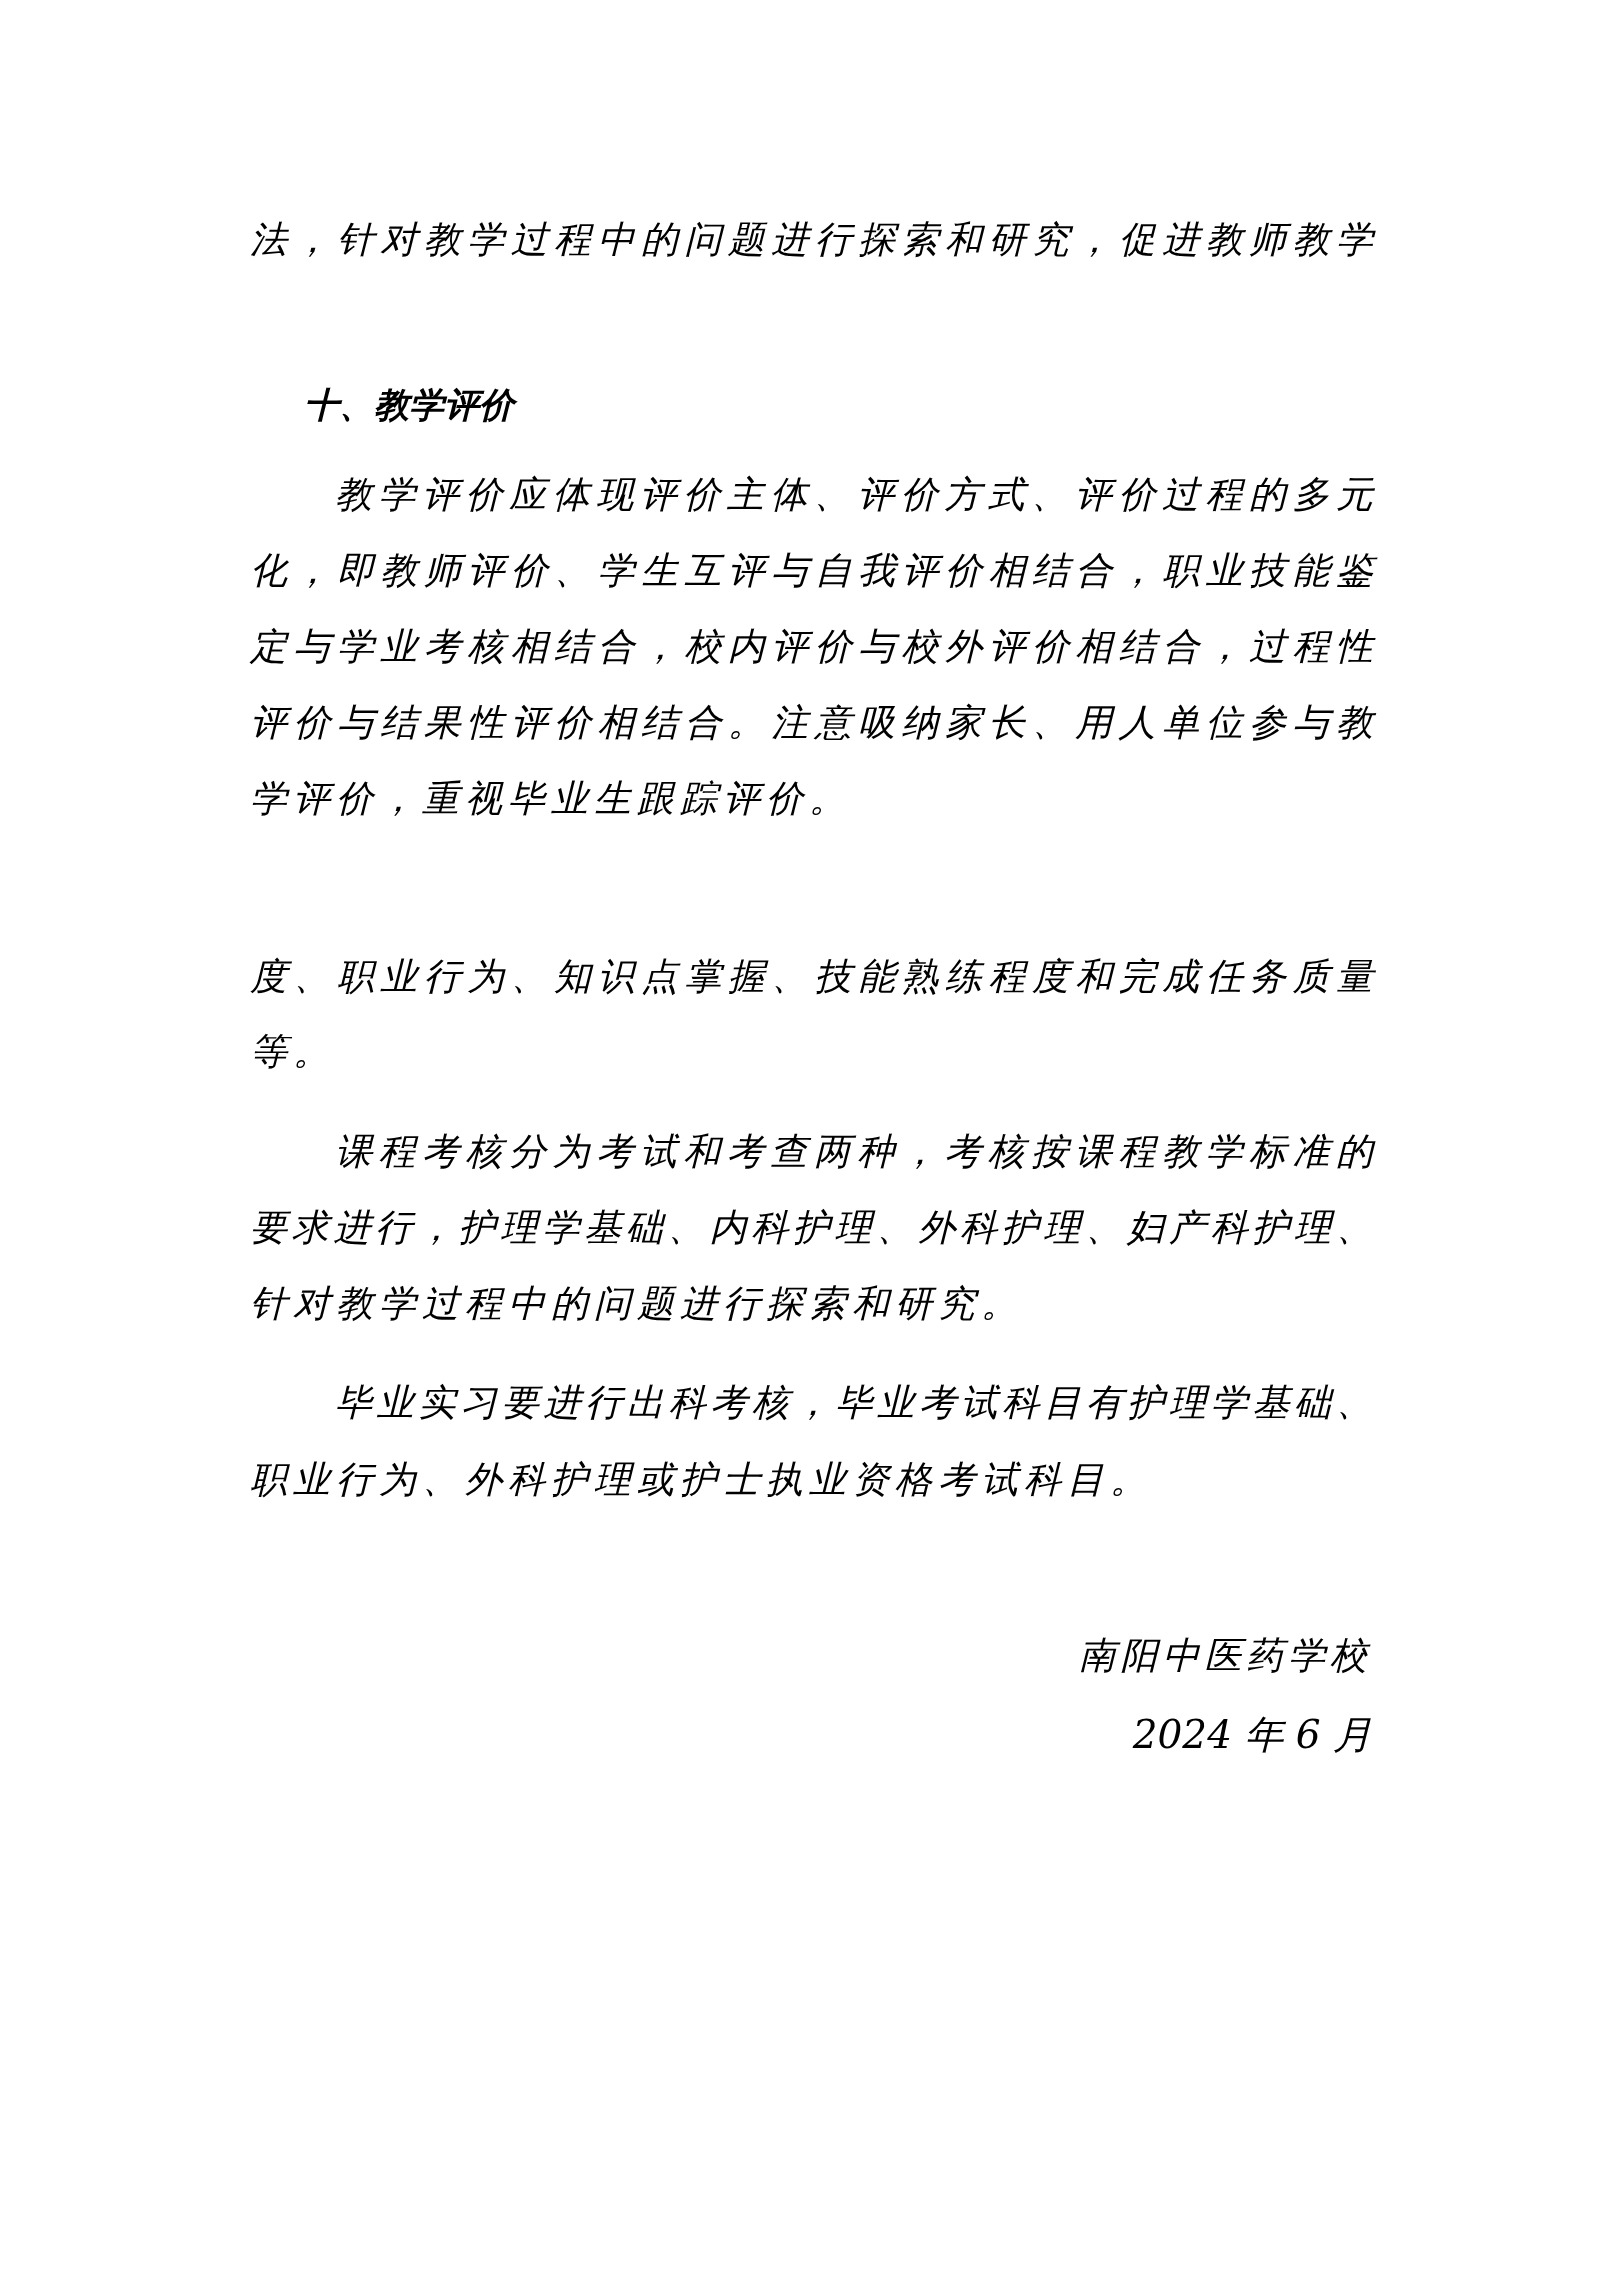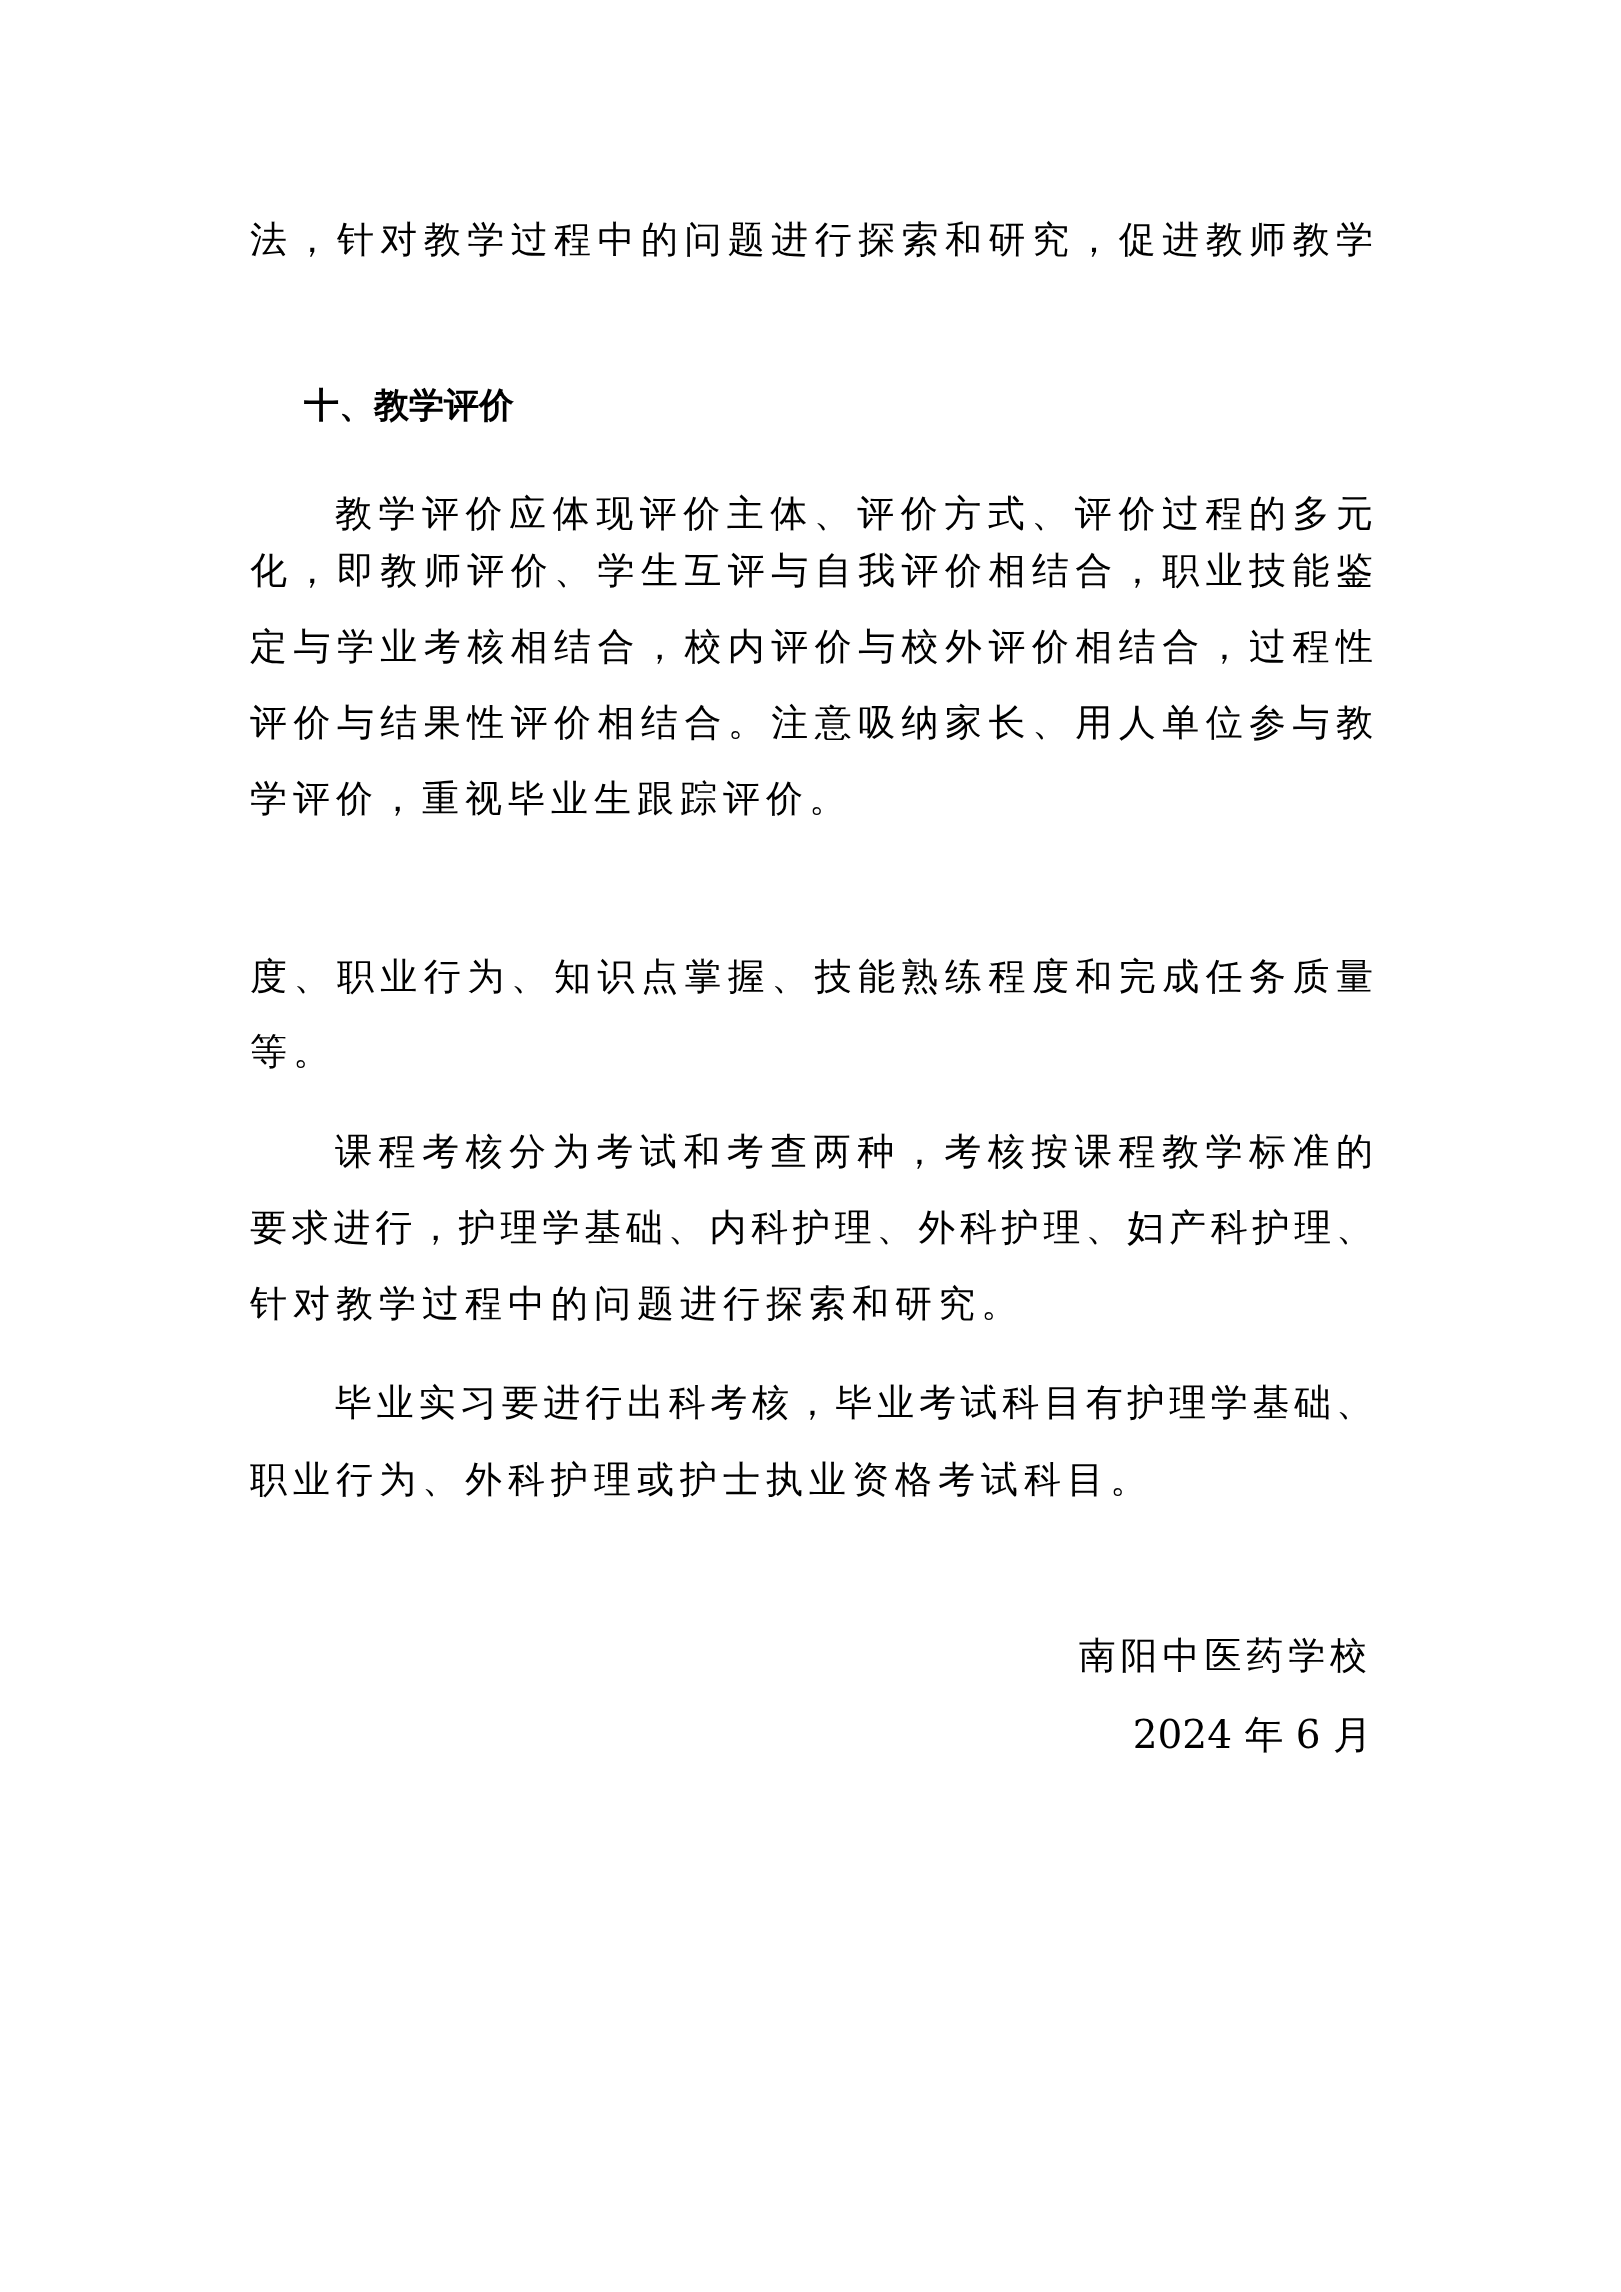--- a/index.html
+++ b/index.html
@@ -14,20 +14,21 @@
     overflow: hidden;
     color: #000000;
     font-family: "DejaVu Serif", "Liberation Serif", serif;
   }
   .page {
     position: absolute;
     left: 0; top: 0;
     width: 1621px;
     height: 2293px;
     background: #ffffff;
+    font-style: italic;
   }
   .line {
     position: absolute;
     left: 250px;
     width: 1123px;
     height: 51px;
     line-height: 51px;
     font-size: 37px;
     white-space: nowrap;
     text-align: justify;
@@ -73,21 +74,21 @@
 </style>
 </head>
 <body>
 
 <div class="page">
 
   <div class="line" style="top:214px;">法，针对教学过程中的问题进行探索和研究，促进教师教学</div>
 
   <div class="heading">十、教学评价</div>
 
-  <div class="line indent" style="top:488px;">教学评价应体现评价主体、评价方式、评价过程的多元</div>
+  <div class="line indent" style="top:469px;">教学评价应体现评价主体、评价方式、评价过程的多元</div>
   <div class="line" style="top:545px;">化，即教师评价、学生互评与自我评价相结合，职业技能鉴</div>
   <div class="line" style="top:621px;">定与学业考核相结合，校内评价与校外评价相结合，过程性</div>
   <div class="line" style="top:697px;">评价与结果性评价相结合。注意吸纳家长、用人单位参与教</div>
   <div class="line last" style="top:773px;">学评价，重视毕业生跟踪评价。</div>
 
   <div class="line" style="top:951px;">度、职业行为、知识点掌握、技能熟练程度和完成任务质量</div>
   <div class="line last" style="top:1026px;">等。</div>
 
   <div class="line indent" style="top:1126px;">课程考核分为考试和考查两种，考核按课程教学标准的</div>
   <div class="line" style="top:1202px;">要求进行，护理学基础、内科护理、外科护理、妇产科护理、</div>

